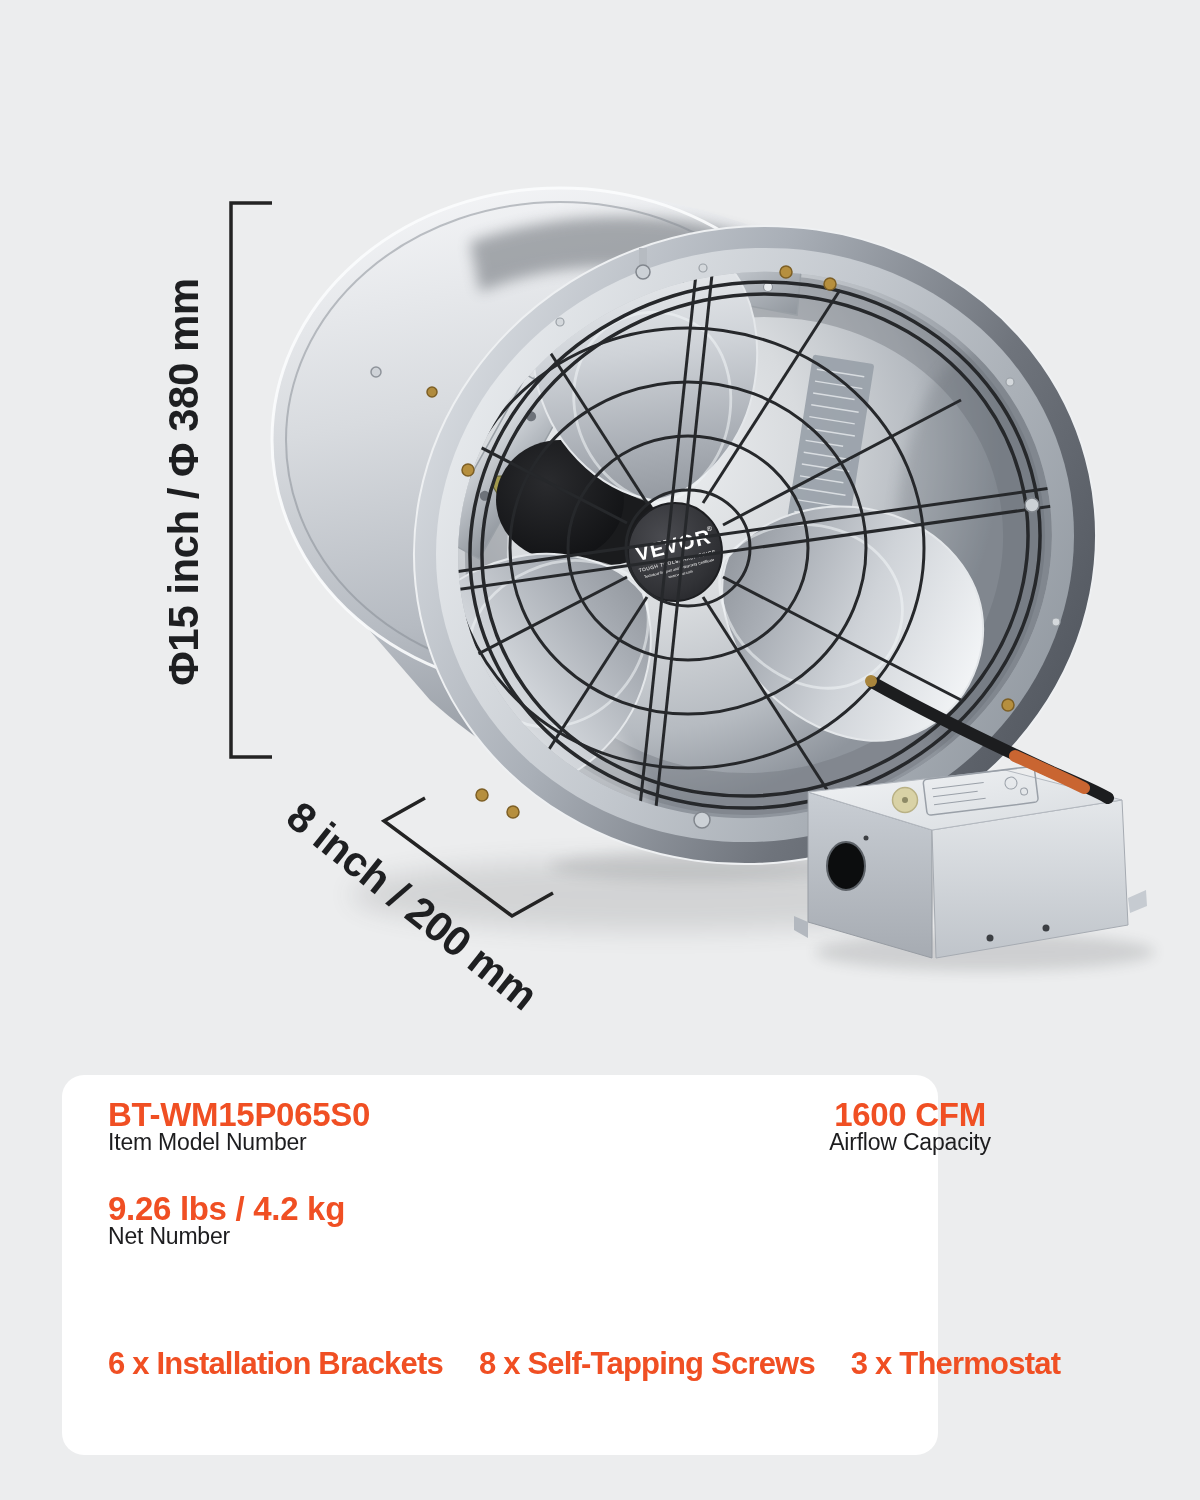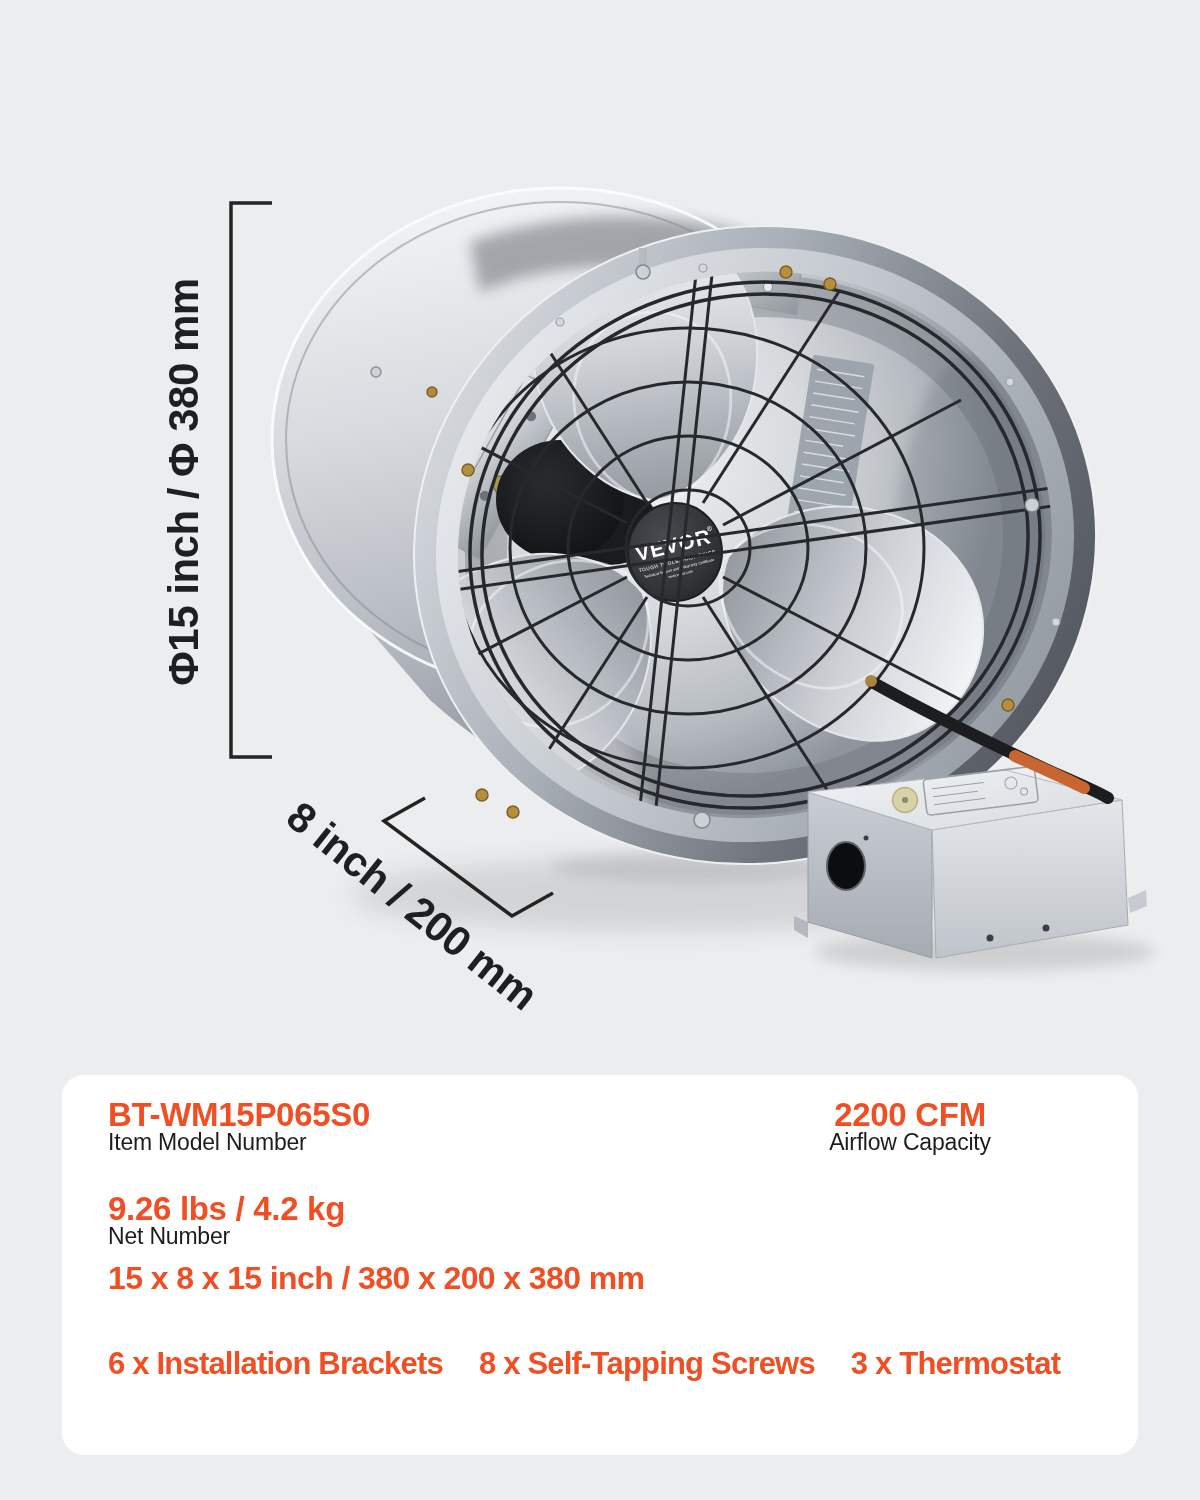--- a/index.html
+++ b/index.html
@@ -6,21 +6,21 @@
   .canvas{position:relative;width:1200px;height:1500px;background:#ecedee;overflow:hidden;
           font-family:"Liberation Sans", sans-serif;}
   .scene-svg{position:absolute;left:0;top:0;}
 
   
   .dim{position:absolute;font-weight:700;color:#1e1f21;white-space:nowrap;font-size:42px;letter-spacing:-0.5px;}
   .dim-v{left:184px;top:482px;transform:translate(-50%,-50%) rotate(-90deg);}
   .dim-d{left:412px;top:906px;transform:translate(-50%,-50%) rotate(38.5deg);}
 
   
-  .card{position:absolute;left:62px;top:1075px;width:1076px;height:380px;background:#fff;border-radius:22px;}
+  .card{position:absolute;left:62px;top:1075px;width:876px;height:380px;background:#fff;border-radius:22px;}
   .spec{position:absolute;}
   .spec .v{font-weight:700;color:#f04f23;font-size:33px;line-height:1;letter-spacing:-0.3px;white-space:nowrap;}
   .spec .l{font-weight:400;color:#1d1d1f;font-size:23px;line-height:1;letter-spacing:-0.2px;white-space:nowrap;}
   .spec-model{left:46px;top:23px;}
   .spec-airflow{left:693px;top:23px;width:310px;text-align:center;}
   .spec-weight{left:46px;top:117px;}
   .spec-dims{left:46px;top:187px;}
   .spec-dims .v{font-size:32px;letter-spacing:-0.6px;}
   .spec-acc{left:46px;top:273px;}
   .spec-acc .v{display:flex;gap:36px;font-size:31px;letter-spacing:-0.8px;}
@@ -307,29 +307,28 @@
 
   <div class="dim dim-v">Φ15 inch / Φ 380 mm</div>
   <div class="dim dim-d">8 inch / 200 mm</div>
 
   <section class="card">
     <div class="spec spec-model">
       <div class="v">BT-WM15P065S0</div>
       <div class="l">Item Model Number</div>
     </div>
     <div class="spec spec-airflow">
-      <div class="v">2200 CFM</div>
+      <div class="v">1600 CFM</div>
       <div class="l">Airflow Capacity</div>
     </div>
     <div class="spec spec-weight">
       <div class="v">9.26 lbs / 4.2 kg</div>
       <div class="l">Net Number</div>
     </div>
     <div class="spec spec-dims">
-      <div class="v">15 x 8 x 15 inch / 380 x 200 x 380 mm</div>
     </div>
     <div class="spec spec-acc">
       <div class="v">
         <span>6 x Installation Brackets</span>
         <span>8 x Self-Tapping Screws</span>
         <span>3 x Thermostat</span>
       </div>
     </div>
   </section>
 

